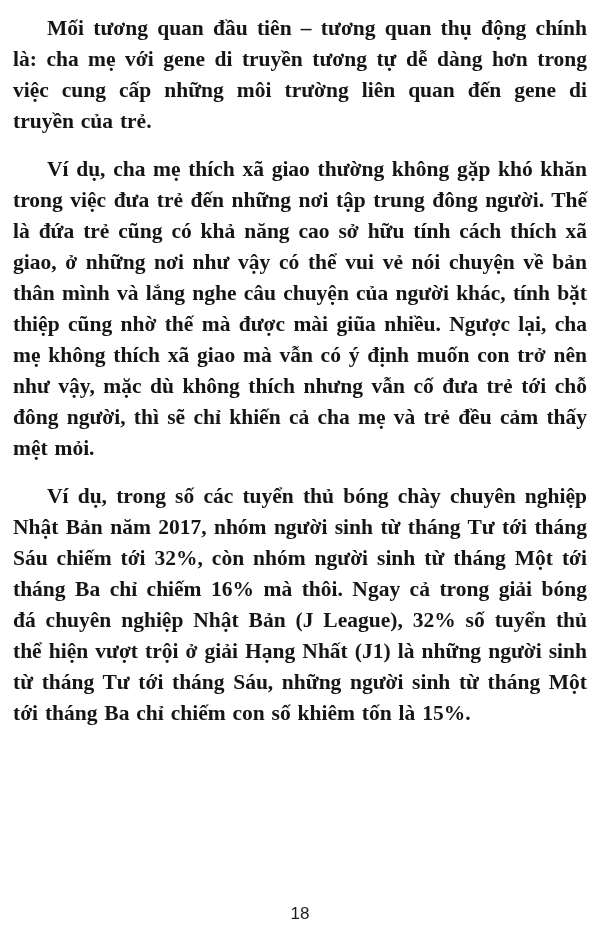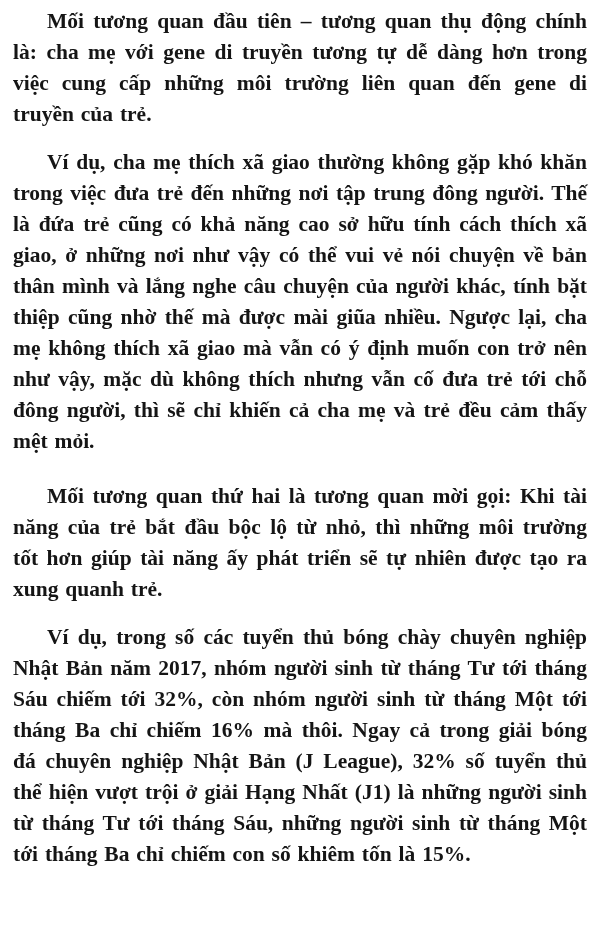--- a/index.html
+++ b/index.html
@@ -7,21 +7,21 @@
     padding: 0;
     background: #ffffff;
   }
   .page {
     position: relative;
     width: 600px;
     height: 931px;
     background: #ffffff;
     overflow: hidden;
     box-sizing: border-box;
-    padding: 6px 13px 0 13px;
+    padding: 13px 13px 0 13px;
   }
   .body-text p {
     font-family: "Liberation Serif", "DejaVu Serif", serif;
     font-size: 21.5px;
     line-height: 31px;
     color: #151515;
     text-align: justify;
     text-indent: 34px;
     margin: 0 0 17px 0;
     word-spacing: 1.5px;
@@ -44,16 +44,16 @@
     color: #1c1c1c;
   }
 </style>
 </head>
 <body>
 
 <div class="page">
   <div class="body-text">
     <p class="bold">Mối tương quan đầu tiên – tương quan thụ động chính là: cha mẹ với gene di truyền tương tự dễ dàng hơn trong việc cung cấp những môi trường liên quan đến gene di truyền của trẻ.</p>
     <p>Ví dụ, cha mẹ thích xã giao thường không gặp khó khăn trong việc đưa trẻ đến những nơi tập trung đông người. Thế là đứa trẻ cũng có khả năng cao sở hữu tính cách thích xã giao, ở những nơi như vậy có thể vui vẻ nói chuyện về bản thân mình và lắng nghe câu chuyện của người khác, tính bặt thiệp cũng nhờ thế mà được mài giũa nhiều. Ngược lại, cha mẹ không thích xã giao mà vẫn có ý định muốn con trở nên như vậy, mặc dù không thích nhưng vẫn cố đưa trẻ tới chỗ đông người, thì sẽ chỉ khiến cả cha mẹ và trẻ đều cảm thấy mệt mỏi.</p>
-    <p class="bold bold2">Mối tương quan thứ hai là tương quan mời gọi: Khi tài năng của trẻ bắt đầu bộc lộ từ nhỏ, thì những môi trường tốt hơn giúp tài năng ấy phát triển sẽ tự nhiên được tạo ra xung quanh trẻ.</p>
     <p>Ví dụ, trong số các tuyển thủ bóng chày chuyên nghiệp Nhật Bản năm 2017, nhóm người sinh từ tháng Tư tới tháng Sáu chiếm tới 32%, còn nhóm người sinh từ tháng Một tới tháng Ba chỉ chiếm 16% mà thôi. Ngay cả trong giải bóng đá chuyên nghiệp Nhật Bản (J League), 32% số tuyển thủ thể hiện vượt trội ở giải Hạng Nhất (J1) là những người sinh từ tháng Tư tới tháng Sáu, những người sinh từ tháng Một tới tháng Ba chỉ chiếm con số khiêm tốn là 15%.</p>
   </div>
+  <div class="page-number">18</div>
 </div>
 
 </body></html>

